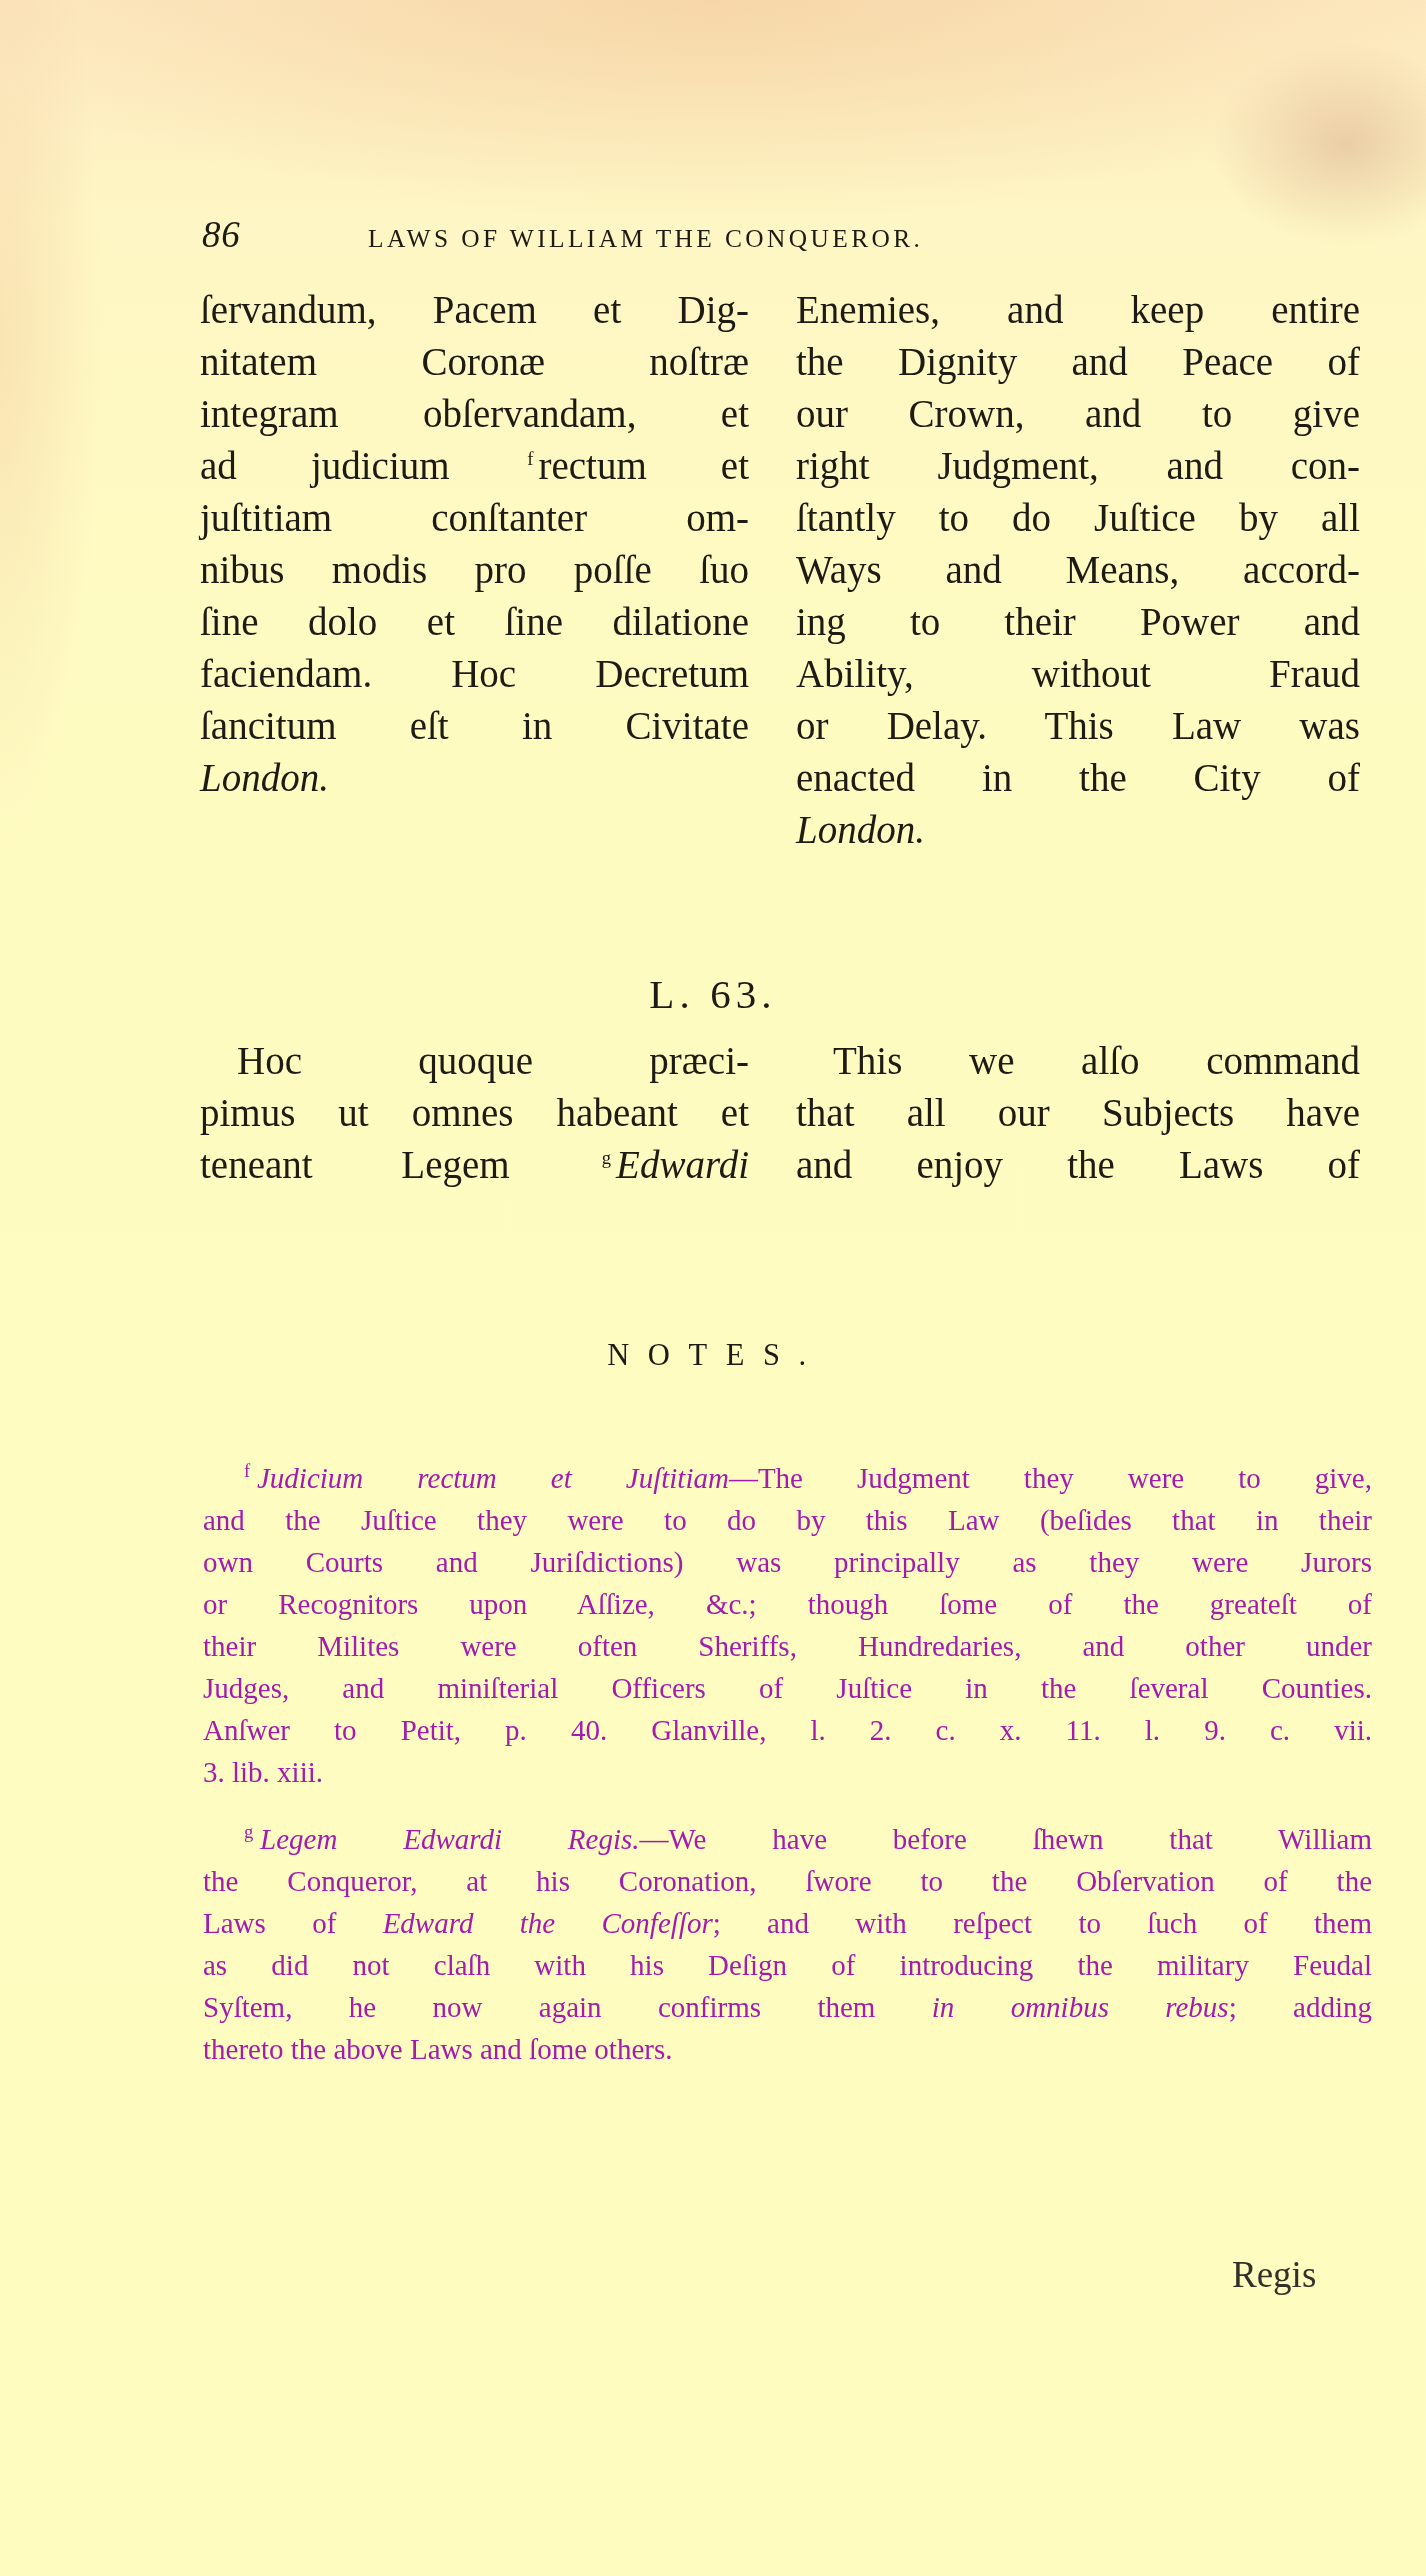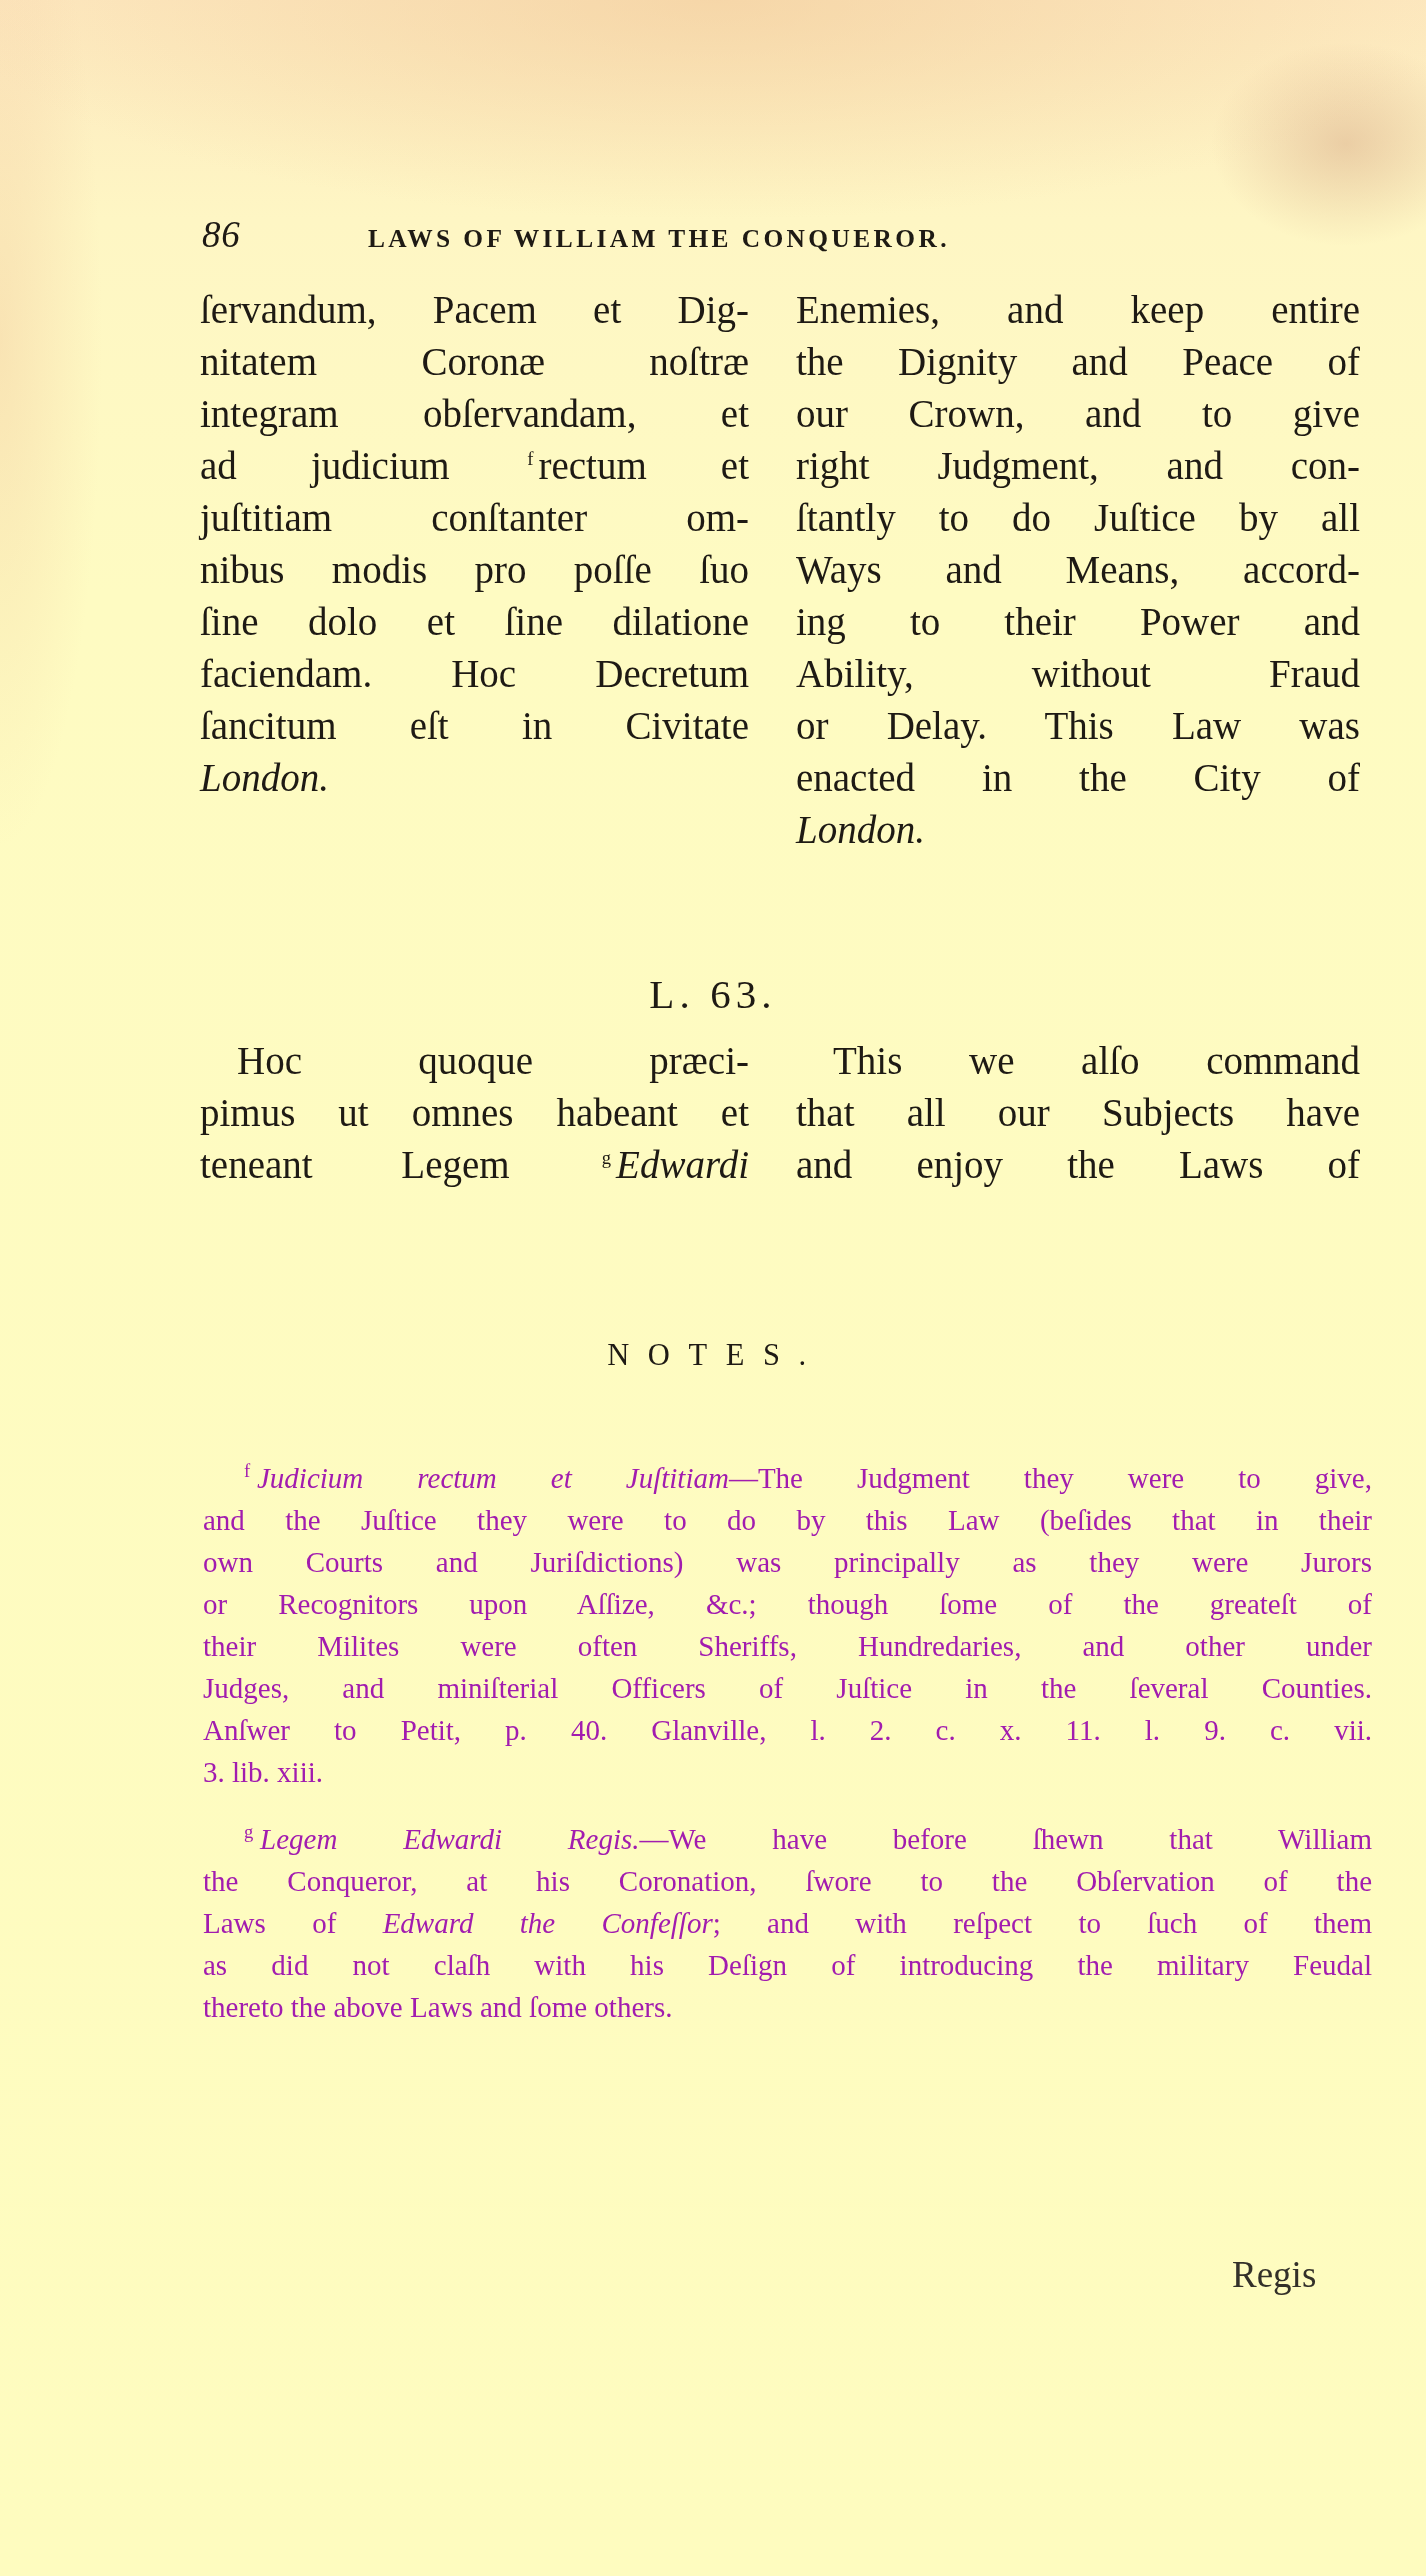--- a/index.html
+++ b/index.html
@@ -36,21 +36,21 @@
       margin-left: 11px;
     }
     .page-number {
       font-size: 37px;
       font-style: italic;
       letter-spacing: 0.8px;
       width: 166px;
     }
     .running-head {
       font-size: 25.4px;
-      font-weight: bold;
+      font-weight: normal;
       letter-spacing: 3.4px;
       font-variant: small-caps;
     }
     .column {
       position: absolute;
       font-size: 39px;
       line-height: 52px;
       text-align: justify;
       text-align-last: justify;
     }
@@ -188,17 +188,18 @@
   <span class="line">Judges, and miniſterial Officers of Juſtice in the ſeveral Counties.</span>
   <span class="line">Anſwer to Petit, p. 40. Glanville, l. 2. c. x. 11. l. 9. c. vii.</span>
   <span class="line last">3. lib. xiii.</span>
 </div>
 
 <div class="notes note-g">
   <span class="line indent"><span class="note-mark">g</span><span class="it">Legem Edwardi Regis.</span><span>—We have before ſhewn that William</span></span>
   <span class="line">the Conqueror, at his Coronation, ſwore to the Obſervation of the</span>
   <span class="line"><span>Laws of</span> <span class="it">Edward the Confeſſor</span><span>; and with reſpect to ſuch of them</span></span>
   <span class="line">as did not claſh with his Deſign of introducing the military Feudal</span>
+  <span class="line"><span>Syſtem, he now again confirms them</span> <span class="it">in omnibus rebus</span><span>; adding</span></span>
   <span class="line last">thereto the above Laws and ſome others.</span>
 </div>
 
 <div class="catchword">Regis</div>
 
 
 </body></html>

